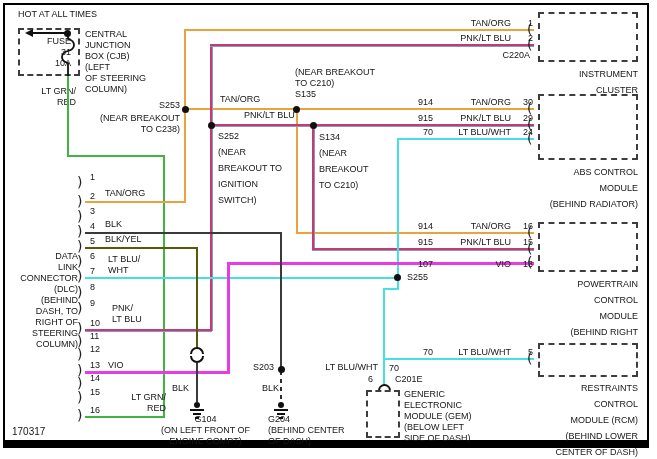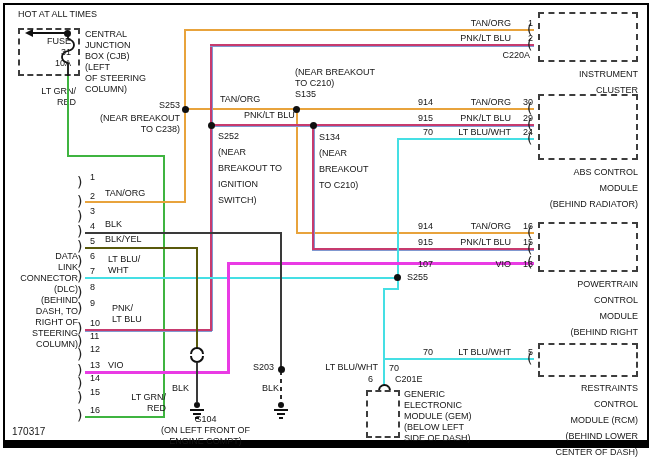--- a/index.html
+++ b/index.html
@@ -135,20 +135,23 @@
       <i class="d"></i>
       <i class="b1"></i>
       <i class="b2"></i>
       <i class="b3"></i>
     </div>
   <div class="lbl" style="left:172px;top:383px">BLK</div>
   <div class="lbl c" style="left:143px;top:414px;width:125px">G104
 (ON LEFT FRONT OF
 ENGINE COMPT)</div>
   <div class="lbl" style="left:262px;top:383px">BLK</div>
+  <div class="lbl" style="left:268px;top:414px">G204
+(BEHIND CENTER
+OF DASH)</div>
   <div class="lbl r" style="left:234px;top:362px;width:40px">S203</div>
 
   <div class="lbl r" style="left:8px;top:251px;width:70px">DATA
 LINK
 CONNECTOR
 (DLC)
 (BEHIND
 DASH, TO
 RIGHT OF
 STEERING

